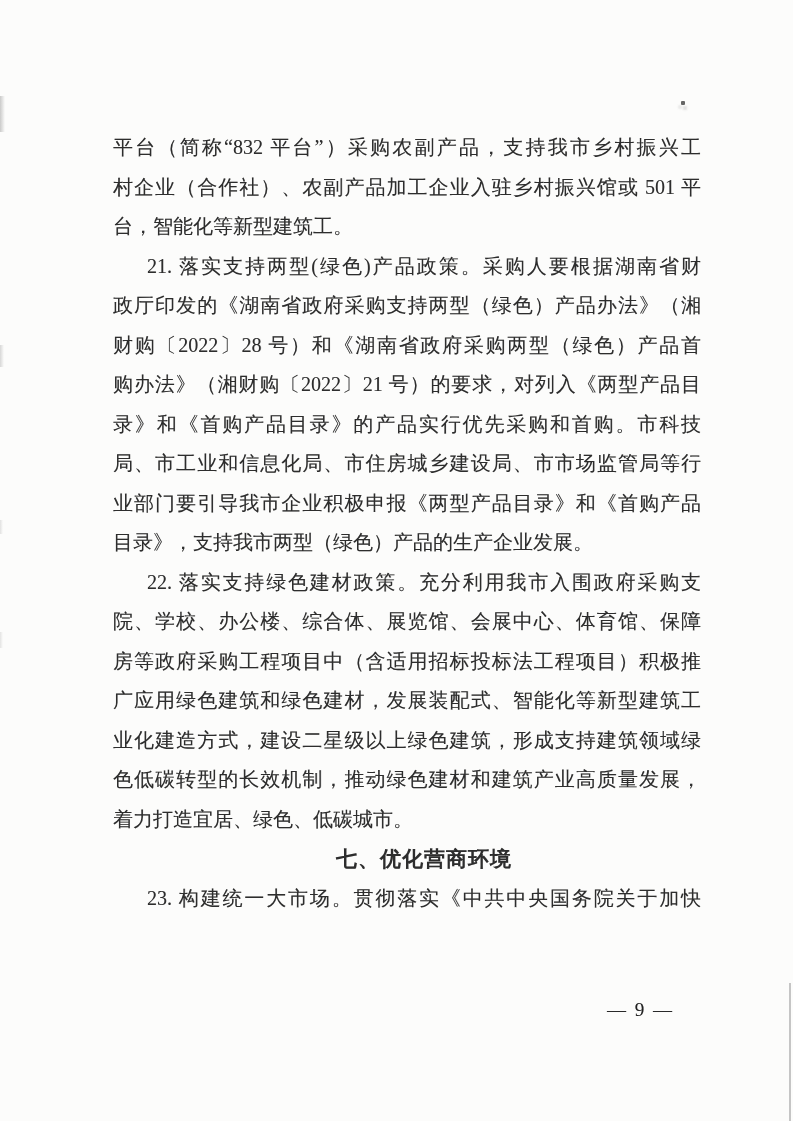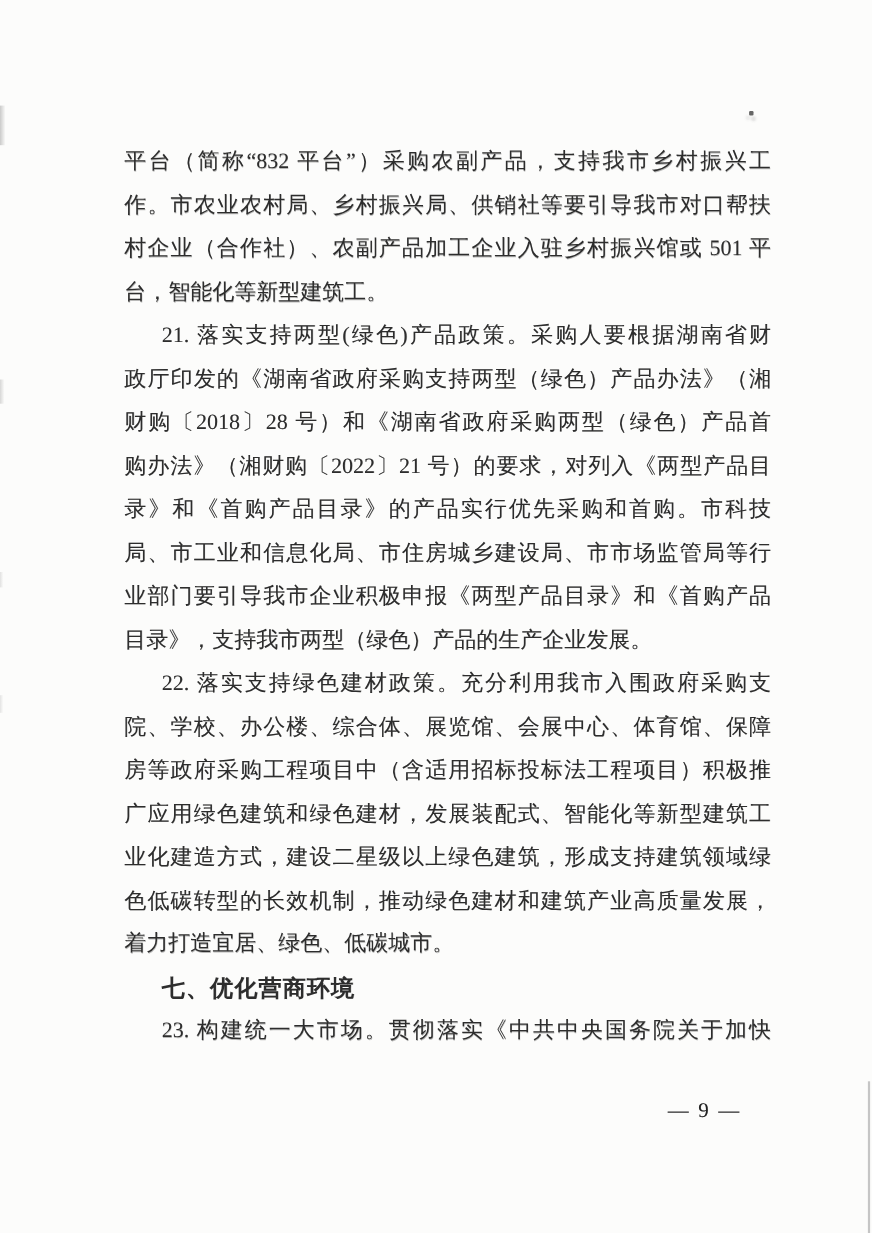--- a/index.html
+++ b/index.html
@@ -43,20 +43,21 @@
   }
   .heading-line {
     font-family: "Liberation Sans", "DejaVu Sans", sans-serif;
     font-weight: bold;
     font-size: 21px;
     line-height: 39.5px;
     height: 39.5px;
     padding-left: 34px;
     letter-spacing: 1px;
     text-shadow: 0.3px 0.3px 0.5px rgba(60,60,60,0.3);
+    text-align: center;
   }
   .page-number {
     position: absolute;
     left: 607px;
     top: 999px;
     font-size: 19px;
     letter-spacing: 2px;
     color: #222;
     text-shadow: 0.3px 0.3px 0.4px rgba(60,60,60,0.35);
   }
@@ -88,29 +89,28 @@
 </style>
 </head>
 <body>
 
 <div class="page">
 
   <div class="text-block">
 
     <div>
       <div class="line fill">平台（简称“832 平台”）采购农副产品，支持我市乡村振兴工</div>
-      <div class="line fill">作。市农业农村局、乡村振兴局、供销社等要引导我市对口帮扶</div>
       <div class="line fill">村企业（合作社）、农副产品加工企业入驻乡村振兴馆或 501 平</div>
       <div class="line no-fill">台，智能化等新型建筑工。</div>
     </div>
 
     <div>
       <div class="line fill indent">21. 落实支持两型(绿色)产品政策。采购人要根据湖南省财</div>
       <div class="line fill">政厅印发的《湖南省政府采购支持两型（绿色）产品办法》（湘</div>
-      <div class="line fill">财购〔2018〕28 号）和《湖南省政府采购两型（绿色）产品首</div>
+      <div class="line fill">财购〔2022〕28 号）和《湖南省政府采购两型（绿色）产品首</div>
       <div class="line fill">购办法》（湘财购〔2022〕21 号）的要求，对列入《两型产品目</div>
       <div class="line fill">录》和《首购产品目录》的产品实行优先采购和首购。市科技</div>
       <div class="line fill">局、市工业和信息化局、市住房城乡建设局、市市场监管局等行</div>
       <div class="line fill">业部门要引导我市企业积极申报《两型产品目录》和《首购产品</div>
       <div class="line no-fill">目录》，支持我市两型（绿色）产品的生产企业发展。</div>
     </div>
 
     <div>
       <div class="line fill indent">22. 落实支持绿色建材政策。充分利用我市入围政府采购支</div>
       <div class="line fill">院、学校、办公楼、综合体、展览馆、会展中心、体育馆、保障</div>

